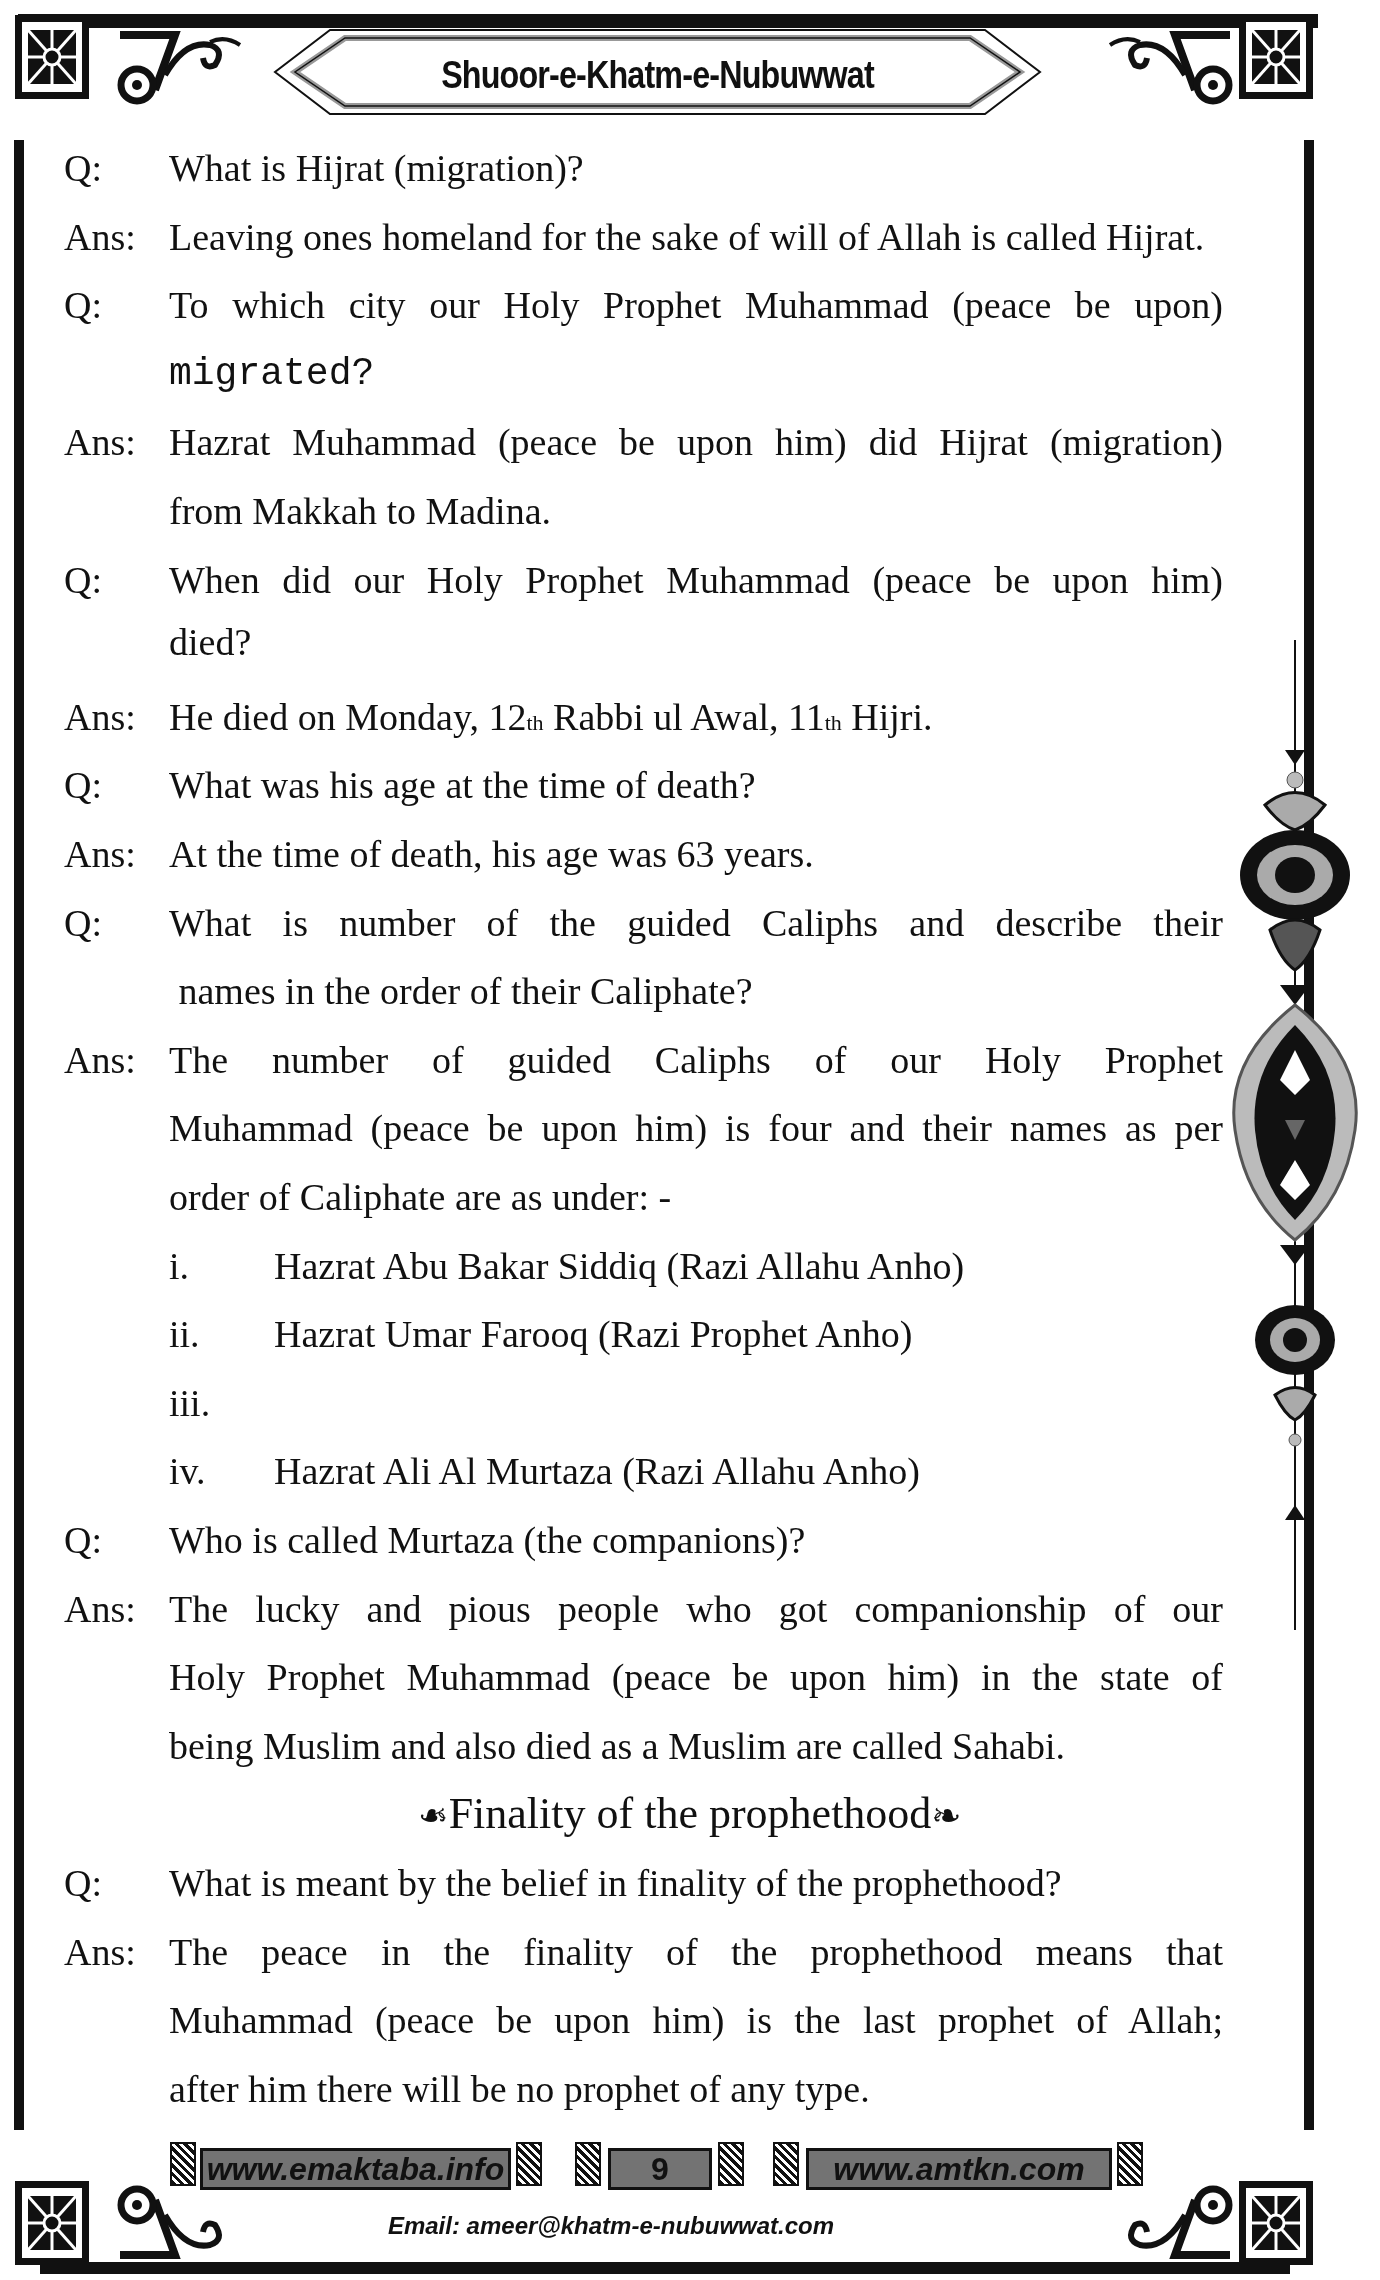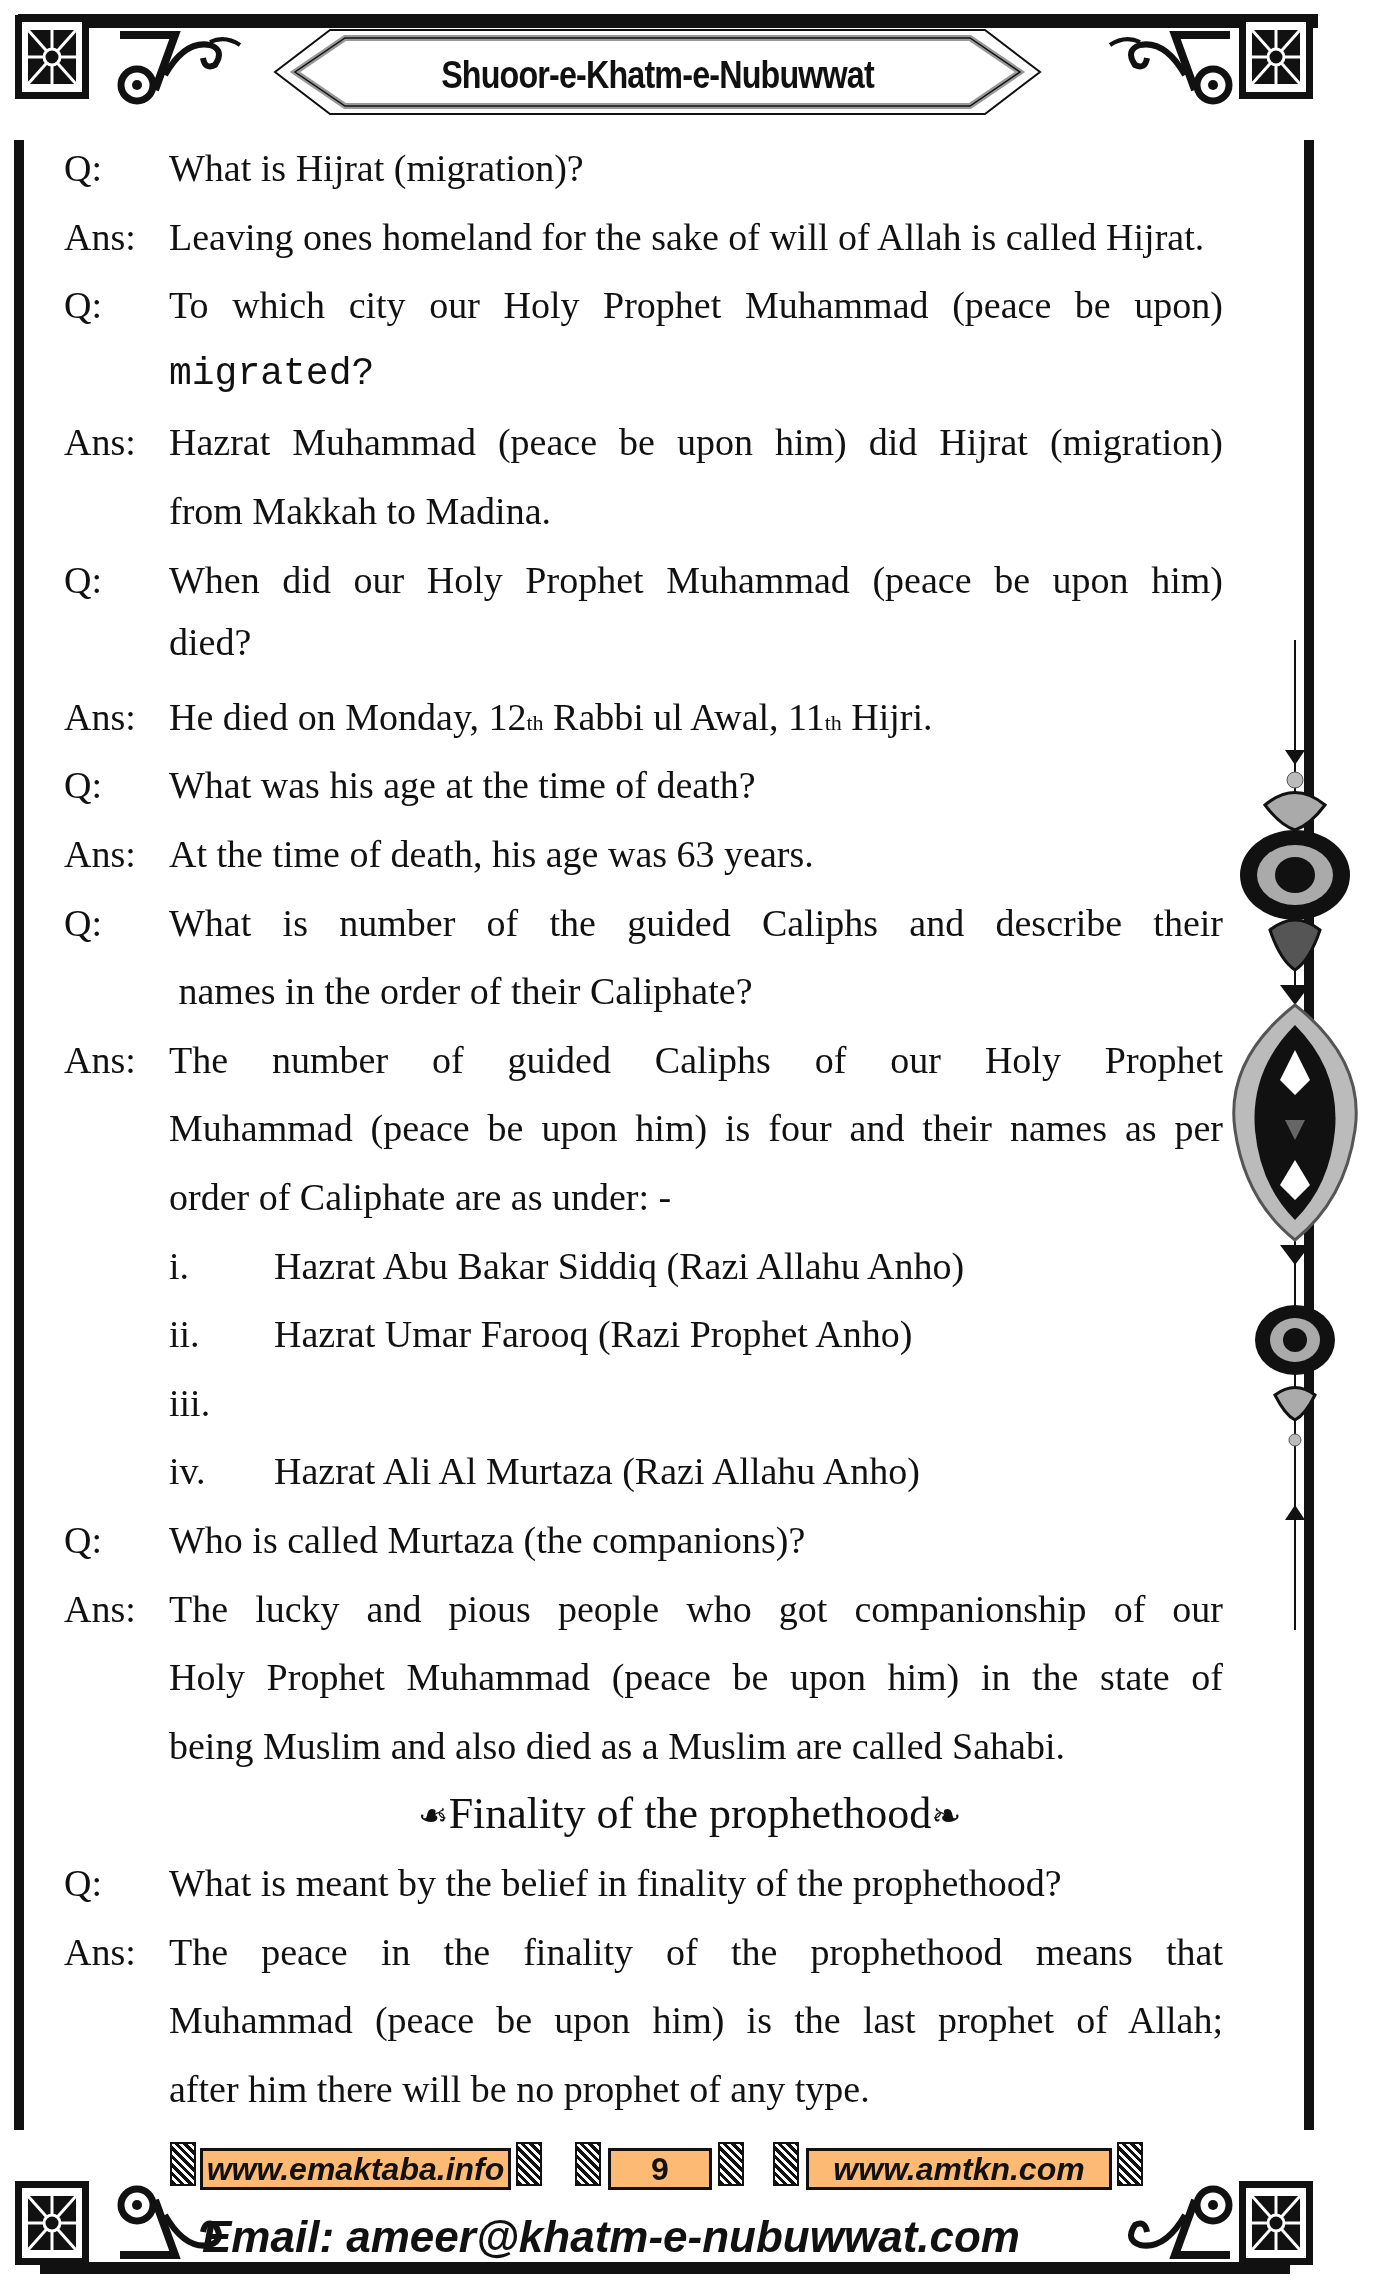--- a/index.html
+++ b/index.html
@@ -13,23 +13,23 @@
   .title-text { position:absolute; left:0; right:0; top:30px; text-align:center; font-family:"Liberation Sans", sans-serif; font-weight:bold; font-size:38px; letter-spacing:-1px; transform:scaleX(0.85); }
   .scroll { position:absolute; width:130px; height:80px; }
   .row { position:absolute; left:0; width:1380px; height:68px; font-size:38px; line-height:68px; }
   .lbl { position:absolute; left:64px; }
   .txt { position:absolute; left:169px; width:1054px; text-align:justify; text-align-last:justify; white-space:nowrap; }
   .txt.left { text-align:left; text-align-last:left; }
   .roman { position:absolute; left:169px; }
   .item { position:absolute; left:274px; }
   .heading { position:absolute; left:0; width:1380px; text-align:center; font-size:44px; }
   .ornament { position:absolute; left:1225px; top:640px; width:140px; height:990px; }
-  .footer-box { position:absolute; border:3px solid #111; background:#fdba74; font-family:"Liberation Sans", sans-serif; font-weight:bold; font-style:italic; font-size:32px; text-align:center; line-height:36px; height:36px; }
+  .footer-box { position:absolute; border:3px solid #111; background:#737373; font-family:"Liberation Sans", sans-serif; font-weight:bold; font-style:italic; font-size:32px; text-align:center; line-height:36px; height:36px; }
   .sq { position:absolute; width:22px; height:40px; border:2px solid #111; background:repeating-linear-gradient(45deg,#111 0 3px,#fff 3px 6px); }
-  .email { position:absolute; left:0; width:1222px; top:2212px; text-align:center; font-family:"Liberation Sans", sans-serif; font-weight:bold; font-style:italic; font-size:44px; }
+  .email { position:absolute; left:0; width:1222px; top:2212px; text-align:center; font-family:"Liberation Sans", sans-serif; font-weight:bold; font-style:italic; font-size:24px; }
   sub.th { font-size:22px; vertical-align:baseline; }
 </style>
 </head>
 <body>
 
 <div class="frame-top"></div>
 <div class="frame-left"></div>
 <div class="frame-right"></div>
 <div class="frame-bottom"></div>
 

